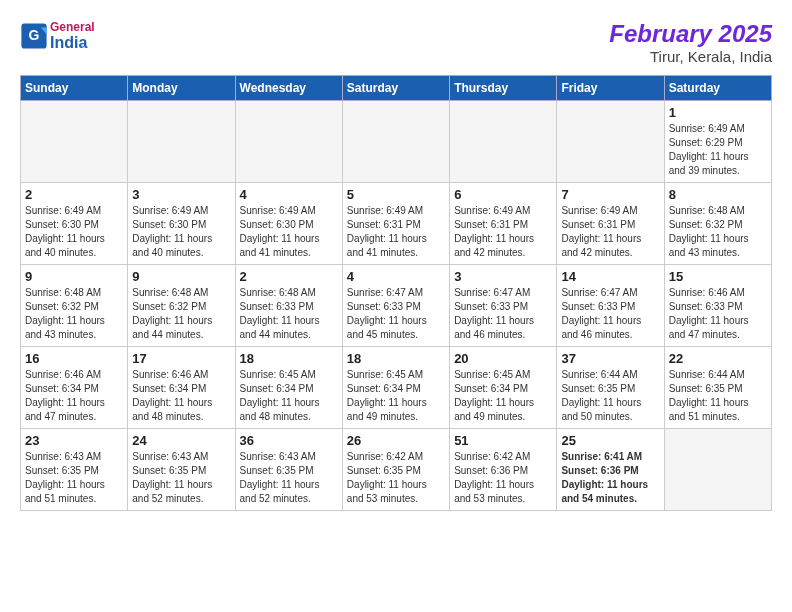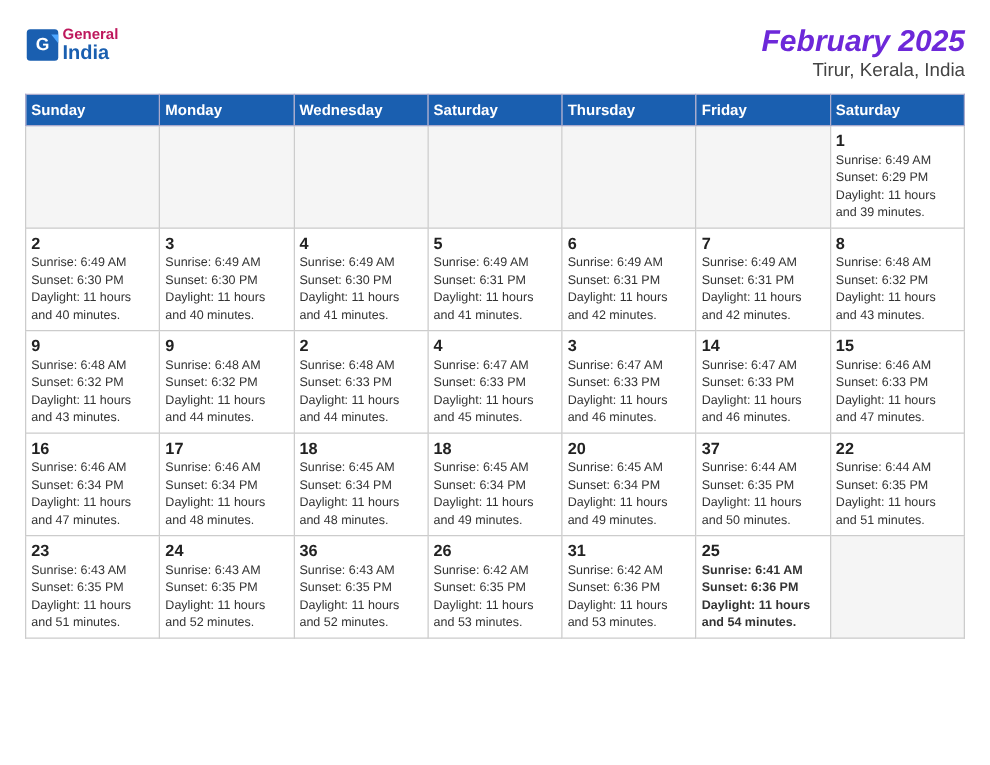--- a/index.html
+++ b/index.html
@@ -302,21 +302,21 @@
 and 52 minutes.</div>
         </td>
         <td>
           <span class="day-number">26</span>
           <div class="day-info" style="white-space: pre-line;">Sunrise: 6:42 AM
 Sunset: 6:35 PM
 Daylight: 11 hours
 and 53 minutes.</div>
         </td>
         <td>
-          <span class="day-number">31</span>
+          <span class="day-number">51</span>
           <div class="day-info" style="white-space: pre-line;">Sunrise: 6:42 AM
 Sunset: 6:36 PM
 Daylight: 11 hours
 and 53 minutes.</div>
         </td>
         <td>
           <span class="day-number">25</span>
           <div class="day-info" style="white-space: pre-line; font-weight: bold;">Sunrise: 6:41 AM
 Sunset: 6:36 PM
 Daylight: 11 hours

